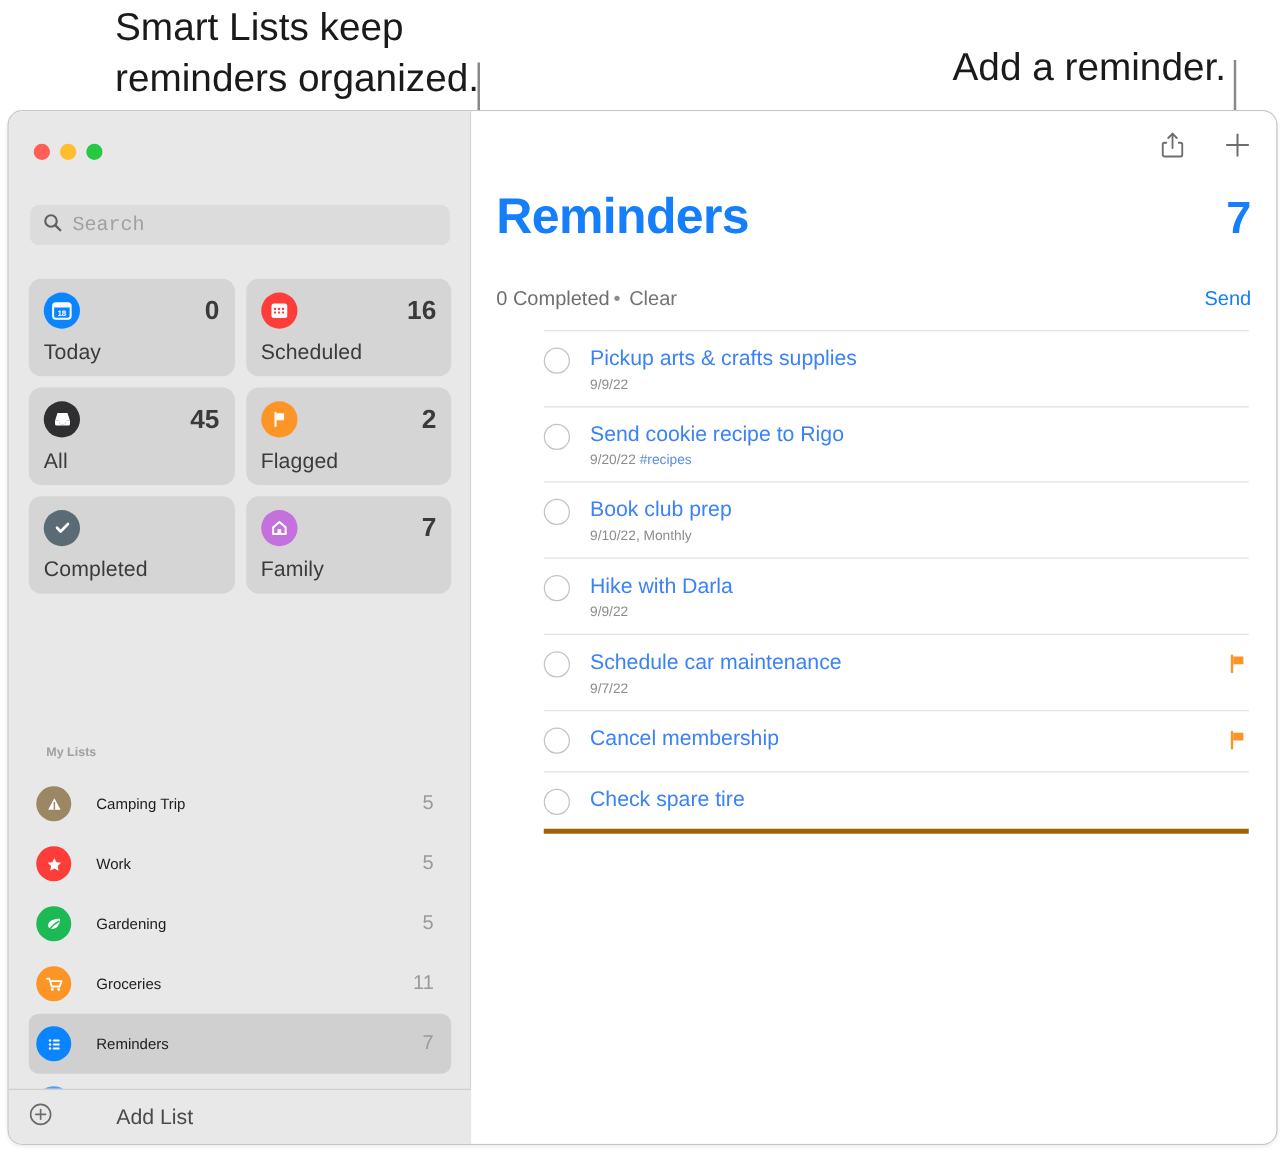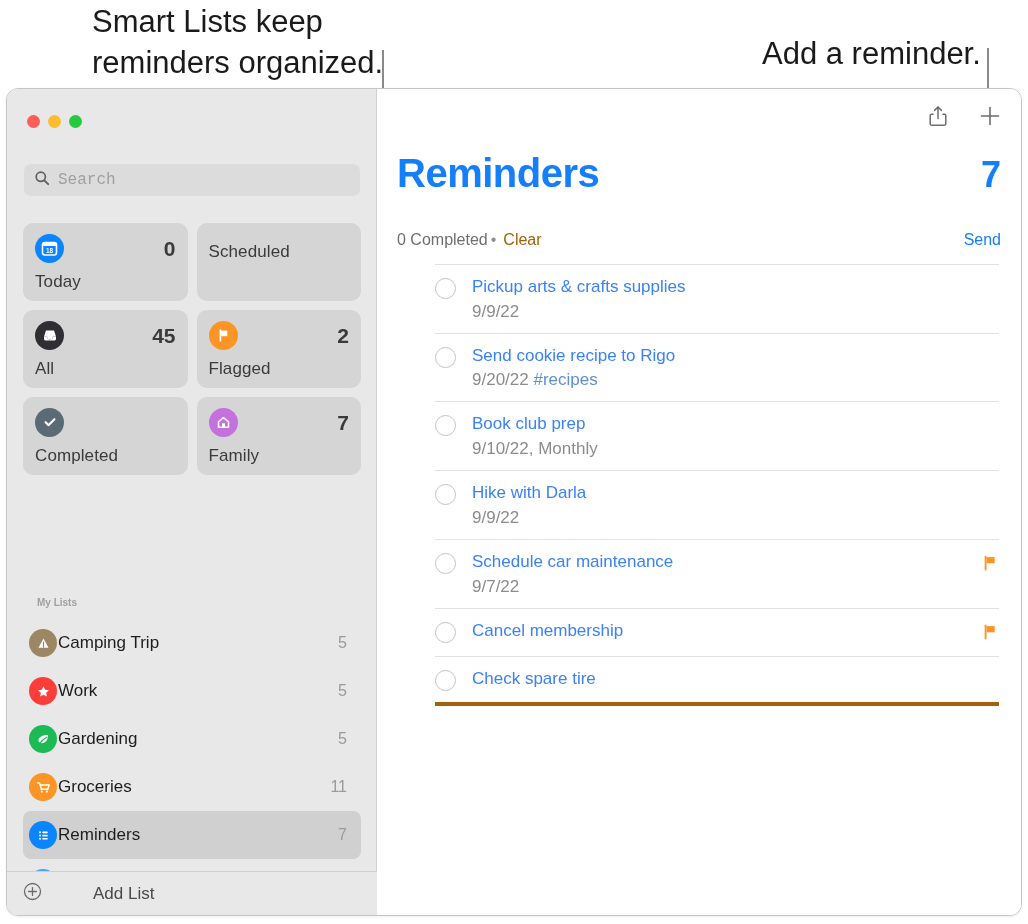--- a/index.html
+++ b/index.html
@@ -103,21 +103,21 @@
 
   #mylists{ position:absolute; left:16px; top:530px; width:338px; }
   .list-row{
     display:flex; align-items:center;
     height:48px;
     border-radius:8px;
     padding:0 14px 0 6px;
   }
   .list-row.selected{ background:#d0d0d0; }
   .list-icon{ width:28px; height:28px; border-radius:50%; display:flex; align-items:center; justify-content:center; flex:0 0 28px; }
-  .list-name{ font-size:17px; color:#1d1d1d; margin-left:1px; flex:1 1 auto; }
+  .list-name{ font-size:12px; color:#1d1d1d; margin-left:20px; flex:1 1 auto; }
   .list-count{ font-size:16px; color:#9a9a9a; }
 
   
   #add-list-bar{
     position:absolute; left:0; bottom:0;
     width:370px; height:44px;
     background:#e8e8e8;
     border-top:1px solid #cfcfcf;
     display:flex; align-items:center;
     padding-left:16px;
@@ -140,41 +140,41 @@
   }
   #main-title{ font-size:40px; font-weight:bold; color:#147efb; letter-spacing:-.5px; }
   #main-count{ font-size:36px; font-weight:bold; color:#147efb; }
 
   #completed-row{
     position:absolute; left:20px; right:20px; top:142px;
     display:flex; align-items:center; justify-content:space-between;
     font-size:16px;
   }
   #completed-left{ color:#6e6e6e; }
-  #clear-link{ color:#a16207; margin-left:4px; cursor:default; }
+  #clear-link{ color:#737373; margin-left:4px; cursor:default; }
   #bullet-sep{ color:#8e8e8e; margin:0 3px; }
   #show-link{ color:#147efb; cursor:default; }
 
   #reminder-list{ position:absolute; left:58px; right:22px; top:175px; }
   .reminder-row{
     position:relative;
     display:flex; align-items:flex-start;
     border-top:1px solid #e2e2e2;
     min-height:45px;
     padding:12px 0 11px 0;
   }
   .reminder-row:last-child{ border-bottom:4px solid #a16207; }
   .reminder-checkbox{
     width:21px; height:21px; border-radius:50%;
     border:1.5px solid #c3c3c3; background:#fff;
     flex:0 0 21px; margin-top:1px;
   }
   .reminder-body{ margin-left:16px; flex:1 1 auto; }
   .reminder-title{ font-size:17px; color:#3b82f6; line-height:1.22; }
-  .reminder-sub{ font-size:17px; color:#8c8c8c; margin-top:4px; }
+  .reminder-sub{ font-size:11px; color:#8c8c8c; margin-top:4px; }
   .reminder-tag{ color:#5d8fd6; }
   .reminder-flag{ flex:0 0 auto; margin-top:2px; }
 </style>
 </head>
 <body>
 
 <div id="root">
 
   <div class="callout-text" id="callout-left-text">Smart Lists keep
 reminders organized.</div>
@@ -214,20 +214,36 @@
                   <rect x="1.5" y="2.5" width="14" height="3.4" rx="1.6" fill="#fff"></rect>
                   <text x="8.5" y="12.6" font-size="6.4" font-family="Liberation Sans, sans-serif" font-weight="bold" fill="#fff" text-anchor="middle">18</text>
                 </svg>
             </span>
             <span class="smart-count">0</span>
           </div>
           <div class="smart-label">Today</div>
         </div>
 
         <div class="smart-card">
+          <div class="smart-top">
+            <span class="smart-icon" style="background:#fc3d39">
+              <svg width="17" height="17" viewBox="0 0 17 17">
+                  <rect x="2.2" y="2.8" width="12.6" height="11.6" rx="2" fill="#fff"></rect>
+                  <g fill="#fc3d39">
+                    <rect x="4.2" y="6.2" width="1.7" height="1.7" rx=".4"></rect>
+                    <rect x="7.4" y="6.2" width="1.7" height="1.7" rx=".4"></rect>
+                    <rect x="10.6" y="6.2" width="1.7" height="1.7" rx=".4"></rect>
+                    <rect x="4.2" y="9.1" width="1.7" height="1.7" rx=".4"></rect>
+                    <rect x="7.4" y="9.1" width="1.7" height="1.7" rx=".4"></rect>
+                    <rect x="10.6" y="9.1" width="1.7" height="1.7" rx=".4"></rect>
+                  </g>
+                </svg>
+            </span>
+            <span class="smart-count">16</span>
+          </div>
           <div class="smart-label">Scheduled</div>
         </div>
 
         <div class="smart-card">
           <div class="smart-top">
             <span class="smart-icon" style="background:#2f2f33">
               <svg width="18" height="18" viewBox="0 0 18 18">
                   <path d="M3 10.6h3.1a2.9 2.9 0 0 0 5.8 0H15v2.5a1.3 1.3 0 0 1-1.3 1.3H4.3A1.3 1.3 0 0 1 3 13.1z" fill="#fff"></path>
                   <path d="M5 4.4h8l2 6.2h-3.1a2.9 2.9 0 0 1-5.8 0H3z" fill="#fff"></path>
                 </svg>

